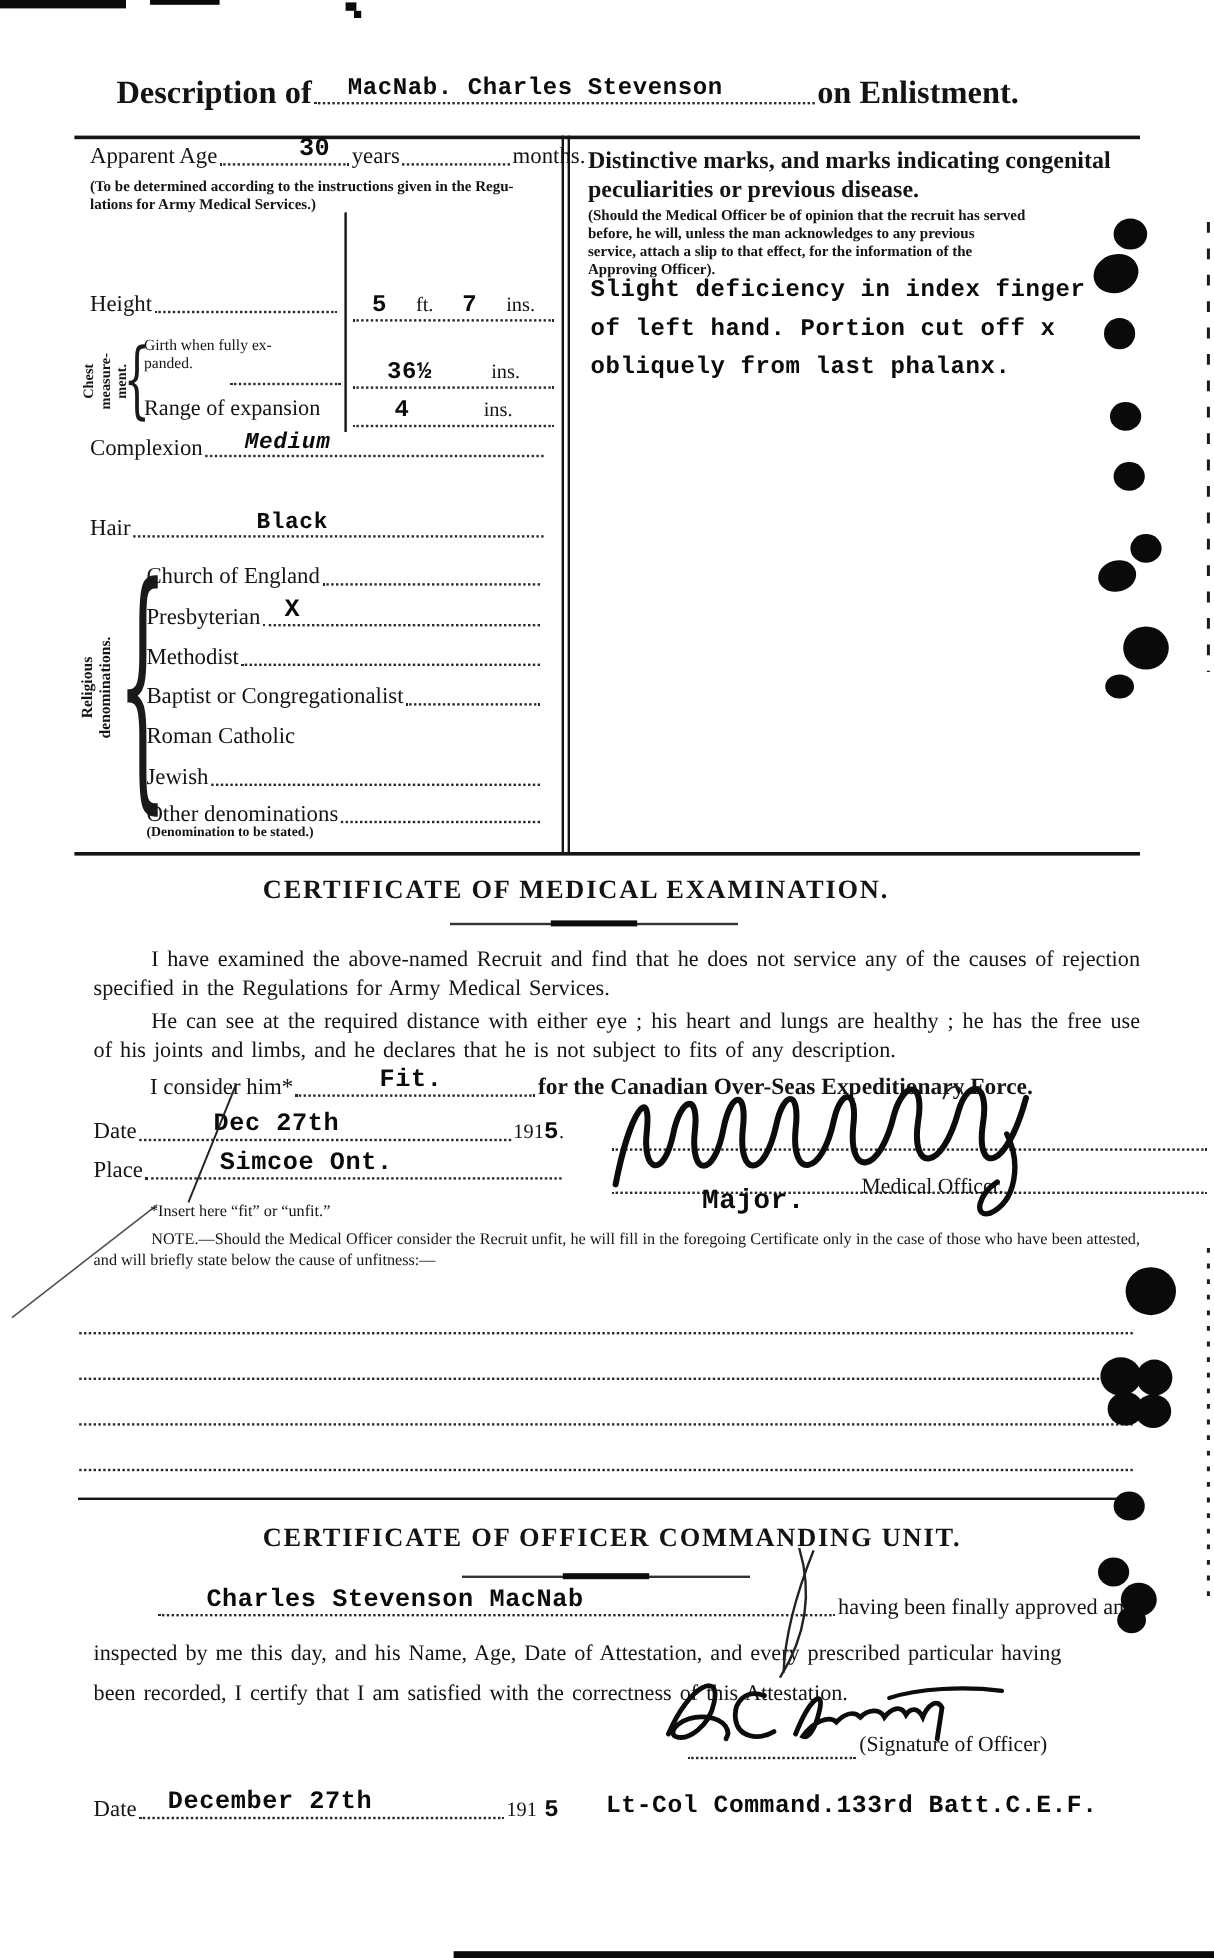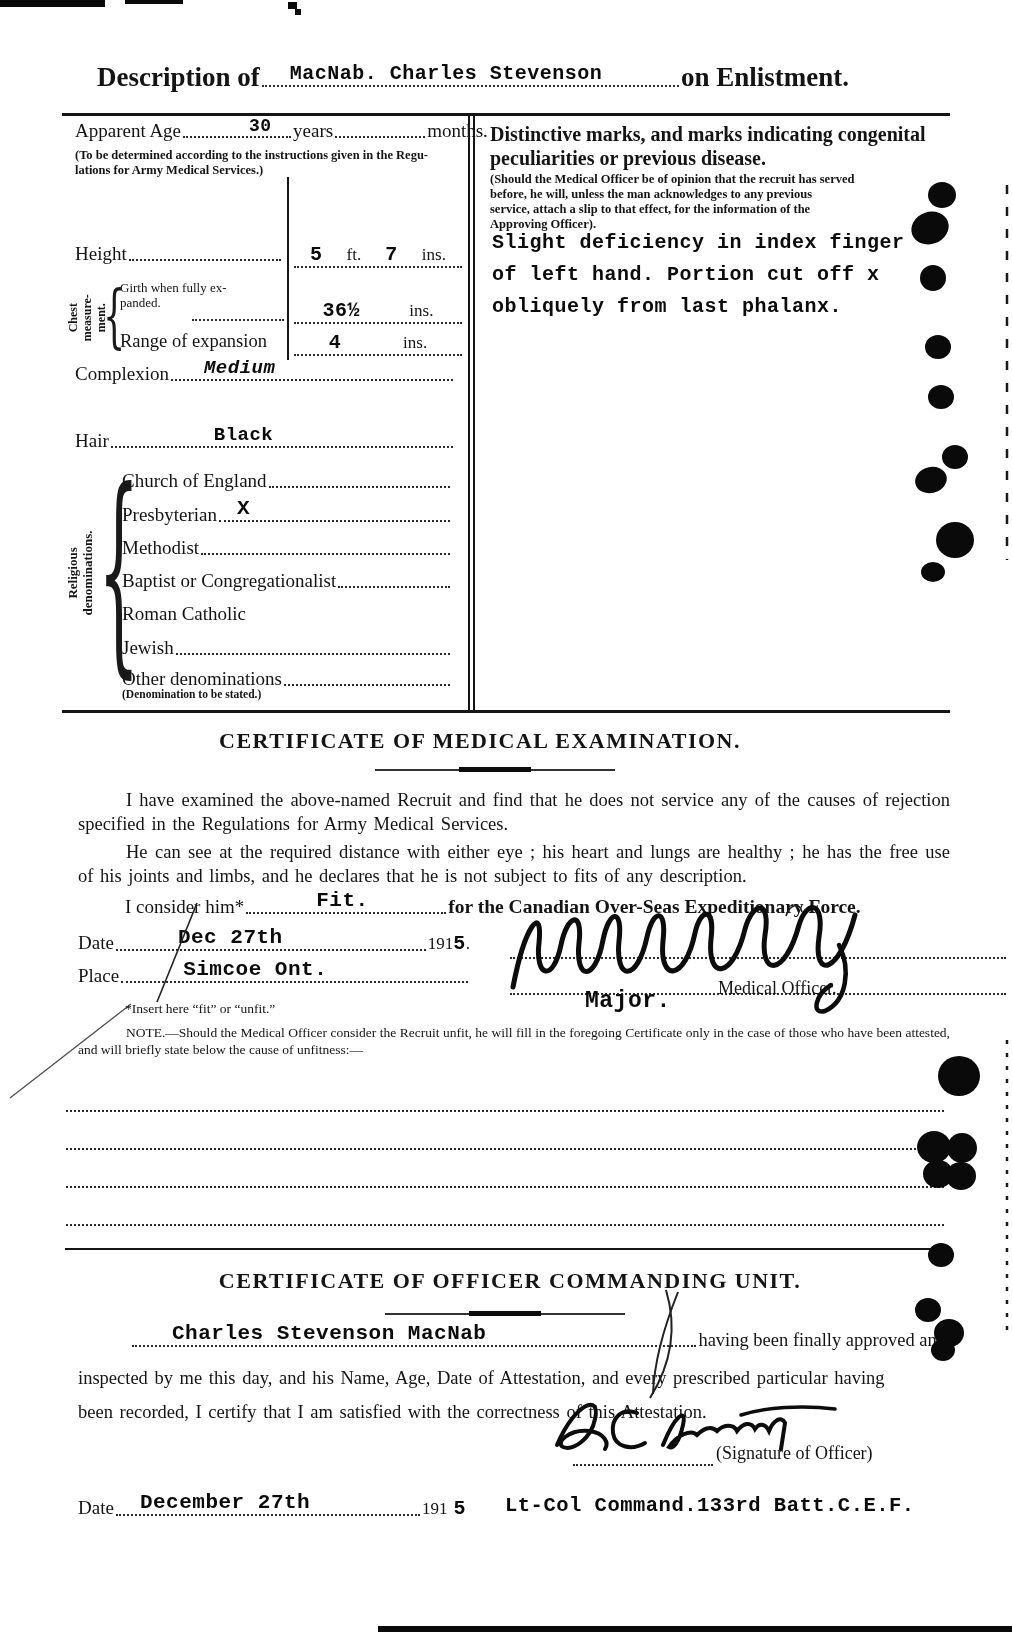--- a/index.html
+++ b/index.html
@@ -44,21 +44,21 @@
   <div class="rule" style="left:62px;top:113px;width:888px;height:3px;"></div>
   <div class="rule" style="left:468px;top:113px;width:2px;height:598px;"></div>
   <div class="rule" style="left:473px;top:113px;width:2px;height:598px;"></div>
   <div class="rule" style="left:287px;top:177px;width:2px;height:183px;"></div>
   <div class="rule" style="left:62px;top:710px;width:888px;height:3px;"></div>
   <div class="rule" style="left:65px;top:1248px;width:885px;height:2px;"></div>
 
   <div class="row" style="top:120px;left:75px;width:382px;">
     <span class="lbl">Apparent Age</span>
     <span class="dots" style="min-width:108px;">
-        <b class="tv" style="left:66px;font-size:18px;">30</b>
+        <b class="tv" style="left:66px;font-size:21px;">30</b>
       </span>
     <span class="lbl">years</span>
     <span class="dots" style="min-width:90px;"></span>
     <span class="lbl">months.</span>
   </div>
   <div class="abs note" style="top:148px;left:75px;width:398px;">(To be determined according  to the instructions given in the Regu-
 lations for Army Medical Services.)</div>
 
   <div class="row" style="top:243px;left:75px;width:208px;">
     <span class="lbl">Height</span>

